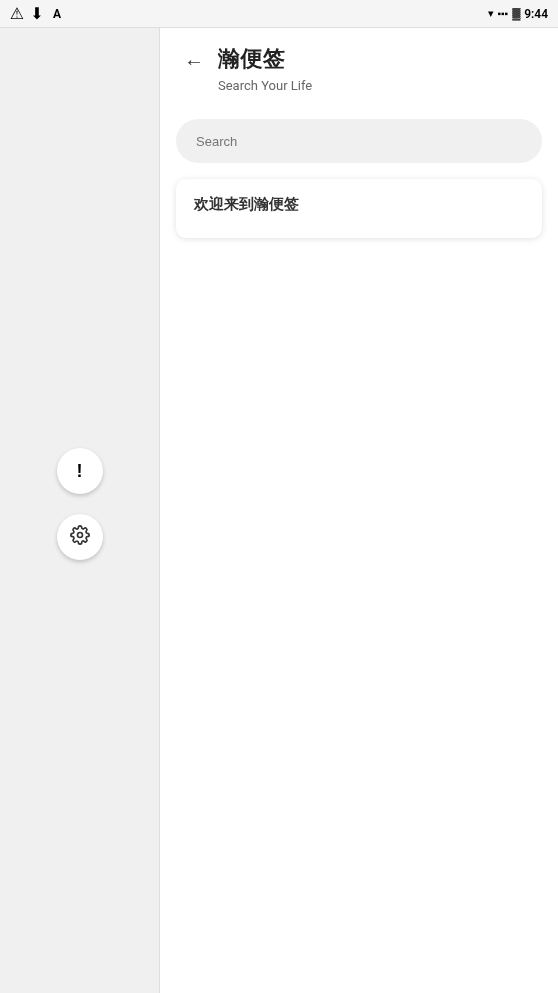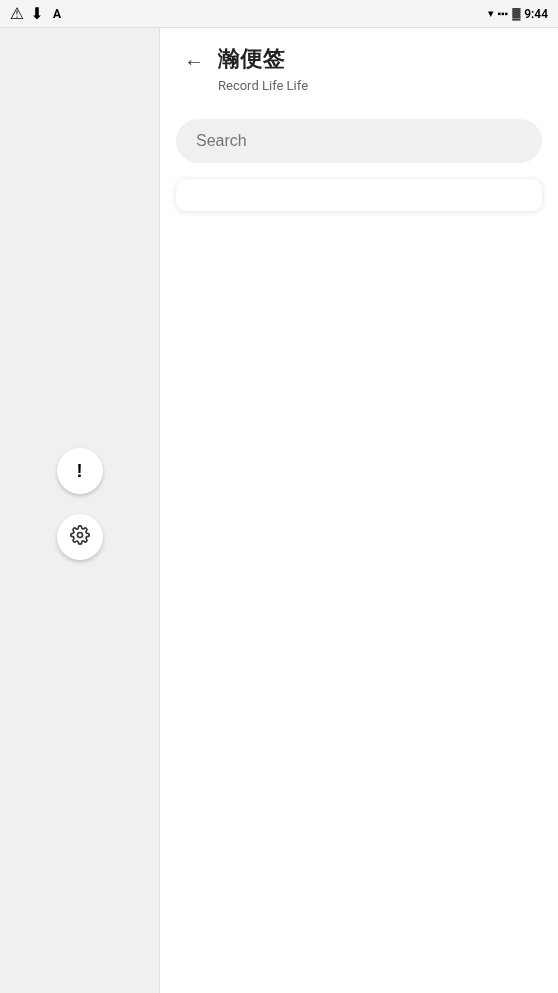--- a/index.html
+++ b/index.html
@@ -138,21 +138,21 @@
       margin: 0 16px 16px 16px;
     }
 
     .search-input {
       width: 100%;
       height: 44px;
       background: #f0f0f0;
       border: none;
       border-radius: 24px;
       padding: 0 20px;
-      font-size: 16px;
+      font-size: 13px;
       color: #999;
       outline: none;
     }
 
     
     .note-card {
       margin: 0 16px;
       background: #ffffff;
       border-radius: 10px;
       padding: 16px 18px;
@@ -217,24 +217,25 @@
 
   <div class="content-area">
 
     <div class="header">
       <div class="header-top">
         <button class="back-btn">
           <span>←</span>
         </button>
         <span class="app-title">瀚便签</span>
       </div>
-      <div class="app-subtitle">Record Life Life</div>
+      <div class="app-subtitle">Search Your Life</div>
     </div>
 
     <div class="search-container">
       <input type="text" class="search-input" placeholder="Search" style="">
     </div>
 
     <div class="note-card">
+      <div class="note-title">欢迎来到瀚便签</div>
     </div>
 
   </div>
 </div>
 
 </body></html>

